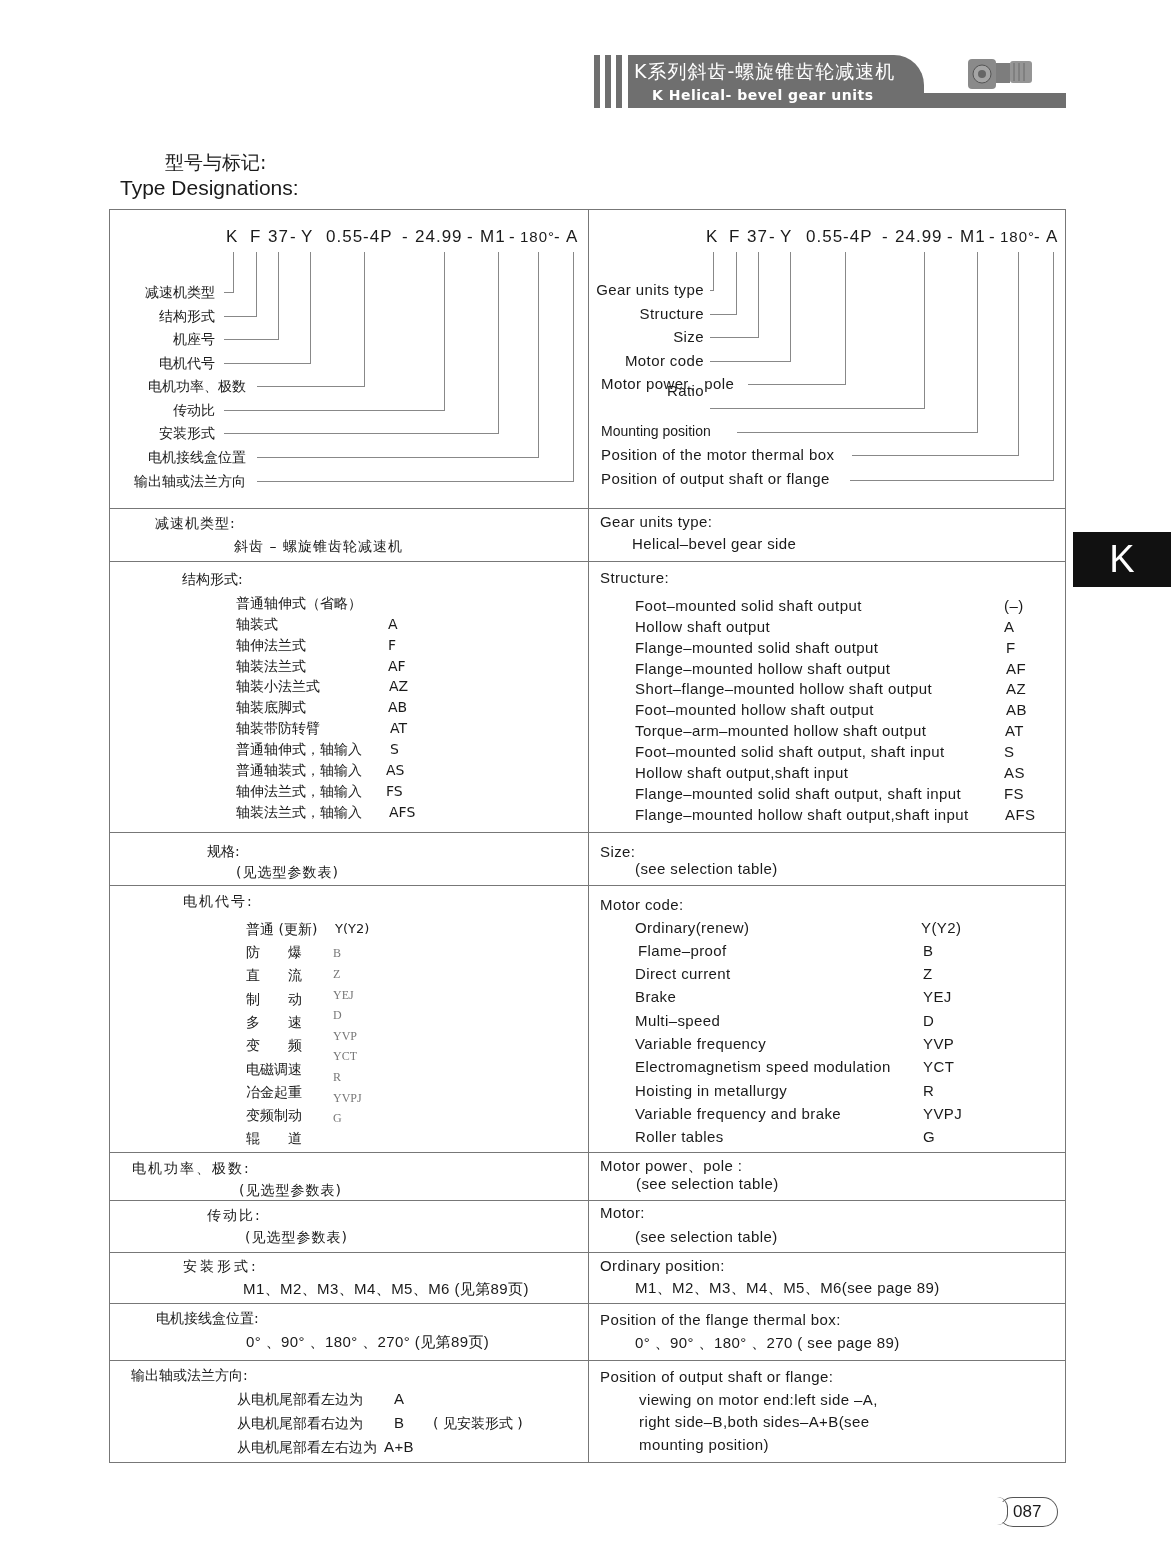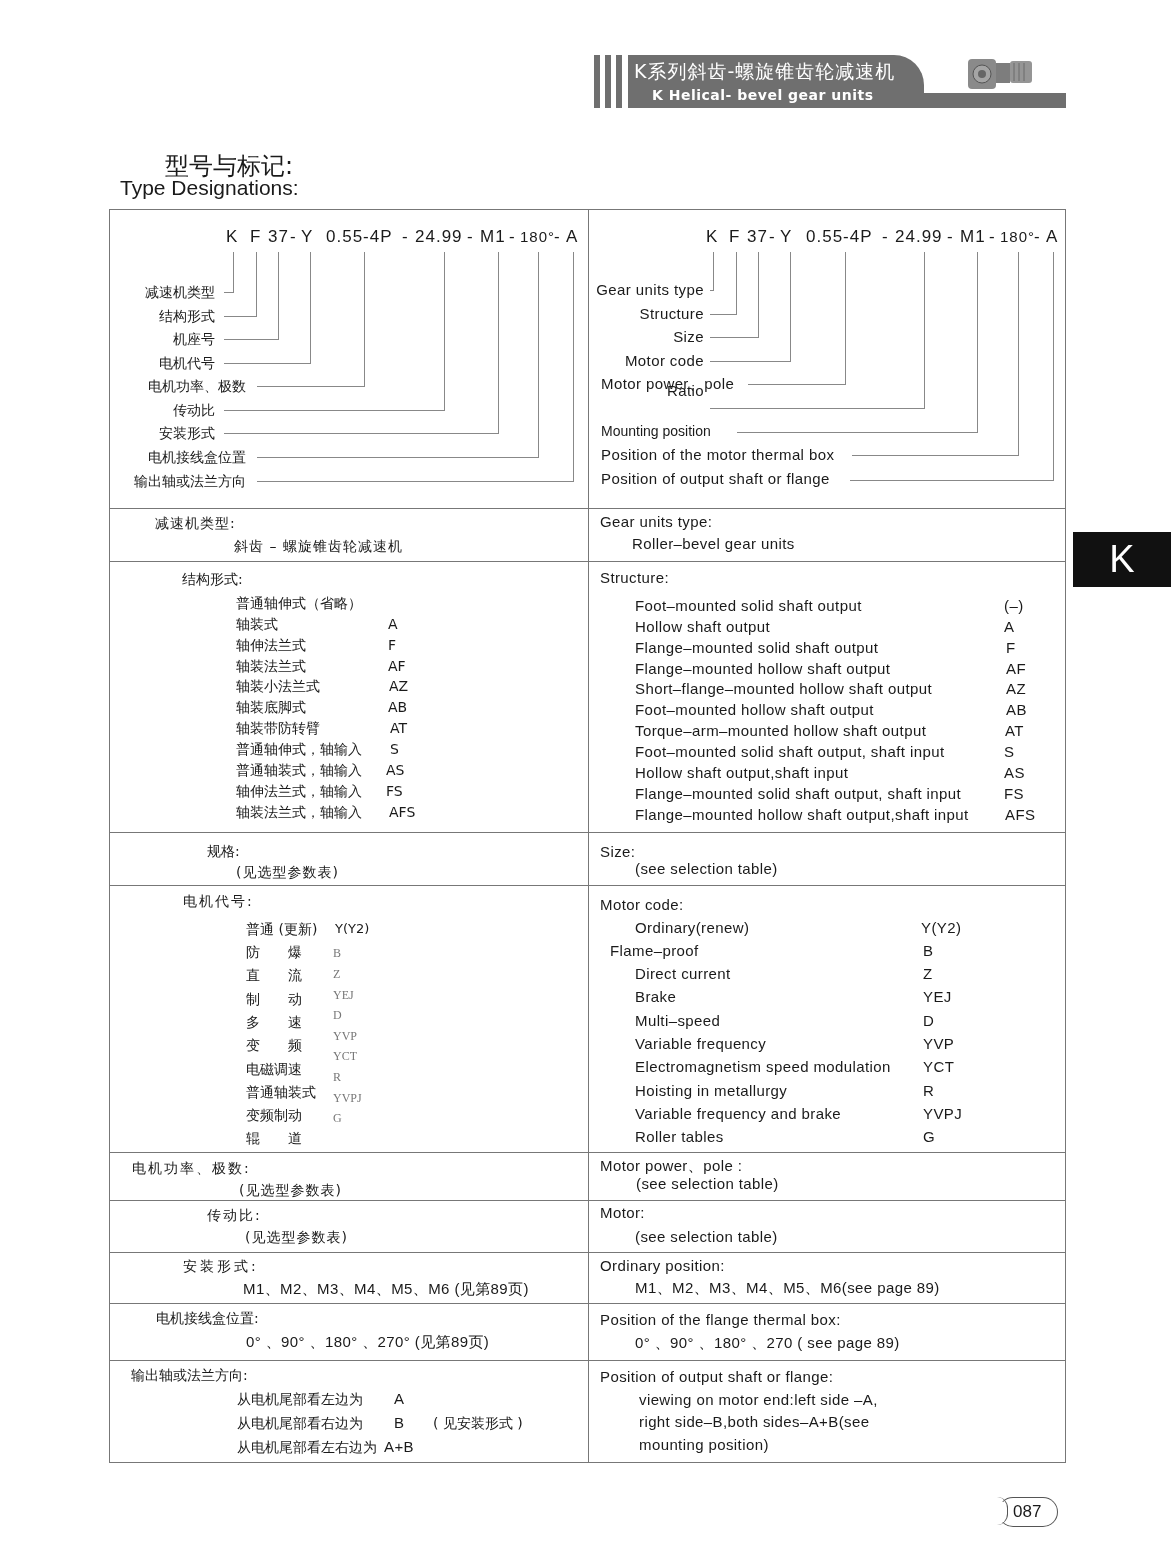--- a/index.html
+++ b/index.html
@@ -9,21 +9,21 @@
   
   .banner { left: 594px; top: 55px; width: 472px; height: 53px; }
   .stripe { position: absolute; top: 0; width: 6px; height: 53px; background: #6f6f6f; }
   .banner-body { position: absolute; left: 34px; top: 0; width: 296px; height: 53px; background: #6f6f6f;
                  border-top-right-radius: 30px; }
   .banner-tail { position: absolute; left: 300px; top: 38px; width: 172px; height: 15px; background: #6f6f6f; }
   .banner-cn { position: absolute; left: 40px; top: 4px; color: #fff; font-size: 19px; white-space: nowrap; letter-spacing: 1px; }
   .banner-en { position: absolute; left: 58px; top: 32px; color: #fff; font-size: 14px; font-weight: bold; white-space: nowrap; letter-spacing: 0.5px; }
   .gear-img { position: absolute; left: 372px; top: 0; width: 70px; height: 38px; }
   
-  .title-cn { left: 165px; top: 150px; font-size: 24px; }
+  .title-cn { left: 165px; top: 150px; font-size: 19px; }
   .title-en { left: 120px; top: 176px; font-size: 21px; font-family: "Liberation Sans", sans-serif; }
   
   .tbl { left: 109px; top: 209px; width: 957px; height: 1254px; border: 1px solid #777; box-sizing: border-box; }
   .vline { position: absolute; left: 478px; top: 0; width: 1px; height: 100%; background: #777; }
   .hline { position: absolute; left: 0; width: 100%; height: 1px; background: #777; }
   .t { position: absolute; white-space: nowrap; font-size: 14px; line-height: 16px; }
   .en { font-family: "Liberation Sans", sans-serif; font-size: 15px; letter-spacing: 0.4px; }
   .code { font-family: "Liberation Sans", sans-serif; font-size: 17px; letter-spacing: 1px; }
   .serif { font-family: "Liberation Serif", serif; color: #777; font-size: 12px; }
   .ln { position: absolute; background: #888; }
@@ -162,21 +162,21 @@
     <div class="ln" style="left:627px;top:222px;width:241px;height:1px"></div>
     <div class="ln" style="left:908px;top:42px;width:1px;height:203px"></div>
     <div class="ln" style="left:742px;top:245px;width:167px;height:1px"></div>
     <div class="ln" style="left:943px;top:42px;width:1px;height:228px"></div>
     <div class="ln" style="left:740px;top:270px;width:204px;height:1px"></div>
   </div>
 
   <div class="t" style="left:45px;top:305px;letter-spacing:1px">减速机类型:</div>
   <div class="t" style="left:124px;top:328px;letter-spacing:1px">斜齿 – 螺旋锥齿轮减速机</div>
   <div class="t en" style="left:490px;top:304px">Gear units type:</div>
-  <div class="t en" style="left:522px;top:326px">Roller–bevel gear units</div>
+  <div class="t en" style="left:522px;top:326px">Helical–bevel gear side</div>
 
   <div class="t" style="left:72px;top:361px">结构形式:</div>
   <div class="t en" style="left:490px;top:360px">Structure:</div>
   <div>
     <div style="position:absolute;left:0;top:385px">
       <div class="t" style="left:126px;top:0">普通轴伸式（省略）</div>
       <div class="t" style="left:278px;top:0"></div>
       <div class="t en" style="left:525px;top:3px">Foot–mounted solid shaft output</div>
       <div class="t en" style="left:894px;top:3px">(–)</div>
     </div>
@@ -251,36 +251,36 @@
   <div class="t en" style="left:490px;top:687px">Motor code:</div>
   <div>
     <div class="t" style="left:136px;top:711px">普通 (更新)</div>
     <div class="t" style="left:225px;top:711px;font-size:13px">Y(Y2)</div>
     <div class="t" style="left:136px;top:734px">防　　爆</div>
     <div class="t" style="left:136px;top:757px">直　　流</div>
     <div class="t" style="left:136px;top:781px">制　　动</div>
     <div class="t" style="left:136px;top:804px">多　　速</div>
     <div class="t" style="left:136px;top:827px">变　　频</div>
     <div class="t" style="left:136px;top:851px">电磁调速</div>
-    <div class="t" style="left:136px;top:874px">普通轴装式</div>
+    <div class="t" style="left:136px;top:874px">冶金起重</div>
     <div class="t" style="left:136px;top:897px">变频制动</div>
     <div class="t" style="left:136px;top:920px">辊　　道</div>
     <div class="t serif" style="left:223px;top:735px">B</div>
     <div class="t serif" style="left:223px;top:756px">Z</div>
     <div class="t serif" style="left:223px;top:777px">YEJ</div>
     <div class="t serif" style="left:223px;top:797px">D</div>
     <div class="t serif" style="left:223px;top:818px">YVP</div>
     <div class="t serif" style="left:223px;top:838px">YCT</div>
     <div class="t serif" style="left:223px;top:859px">R</div>
     <div class="t serif" style="left:223px;top:880px">YVPJ</div>
     <div class="t serif" style="left:223px;top:900px">G</div>
 
     <div class="t en" style="left:525px;top:710px">Ordinary(renew)</div>
     <div class="t en" style="left:811px;top:710px">Y(Y2)</div>
-    <div class="t en" style="left:500px;top:733px">Flame–proof</div>
+    <div class="t en" style="left:528px;top:733px">Flame–proof</div>
     <div class="t en" style="left:813px;top:733px">B</div>
     <div class="t en" style="left:525px;top:756px">Direct current</div>
     <div class="t en" style="left:813px;top:756px">Z</div>
     <div class="t en" style="left:525px;top:779px">Brake</div>
     <div class="t en" style="left:813px;top:779px">YEJ</div>
     <div class="t en" style="left:525px;top:803px">Multi–speed</div>
     <div class="t en" style="left:813px;top:803px">D</div>
     <div class="t en" style="left:525px;top:826px">Variable frequency</div>
     <div class="t en" style="left:813px;top:826px">YVP</div>
     <div class="t en" style="left:525px;top:849px">Electromagnetism speed modulation</div>

